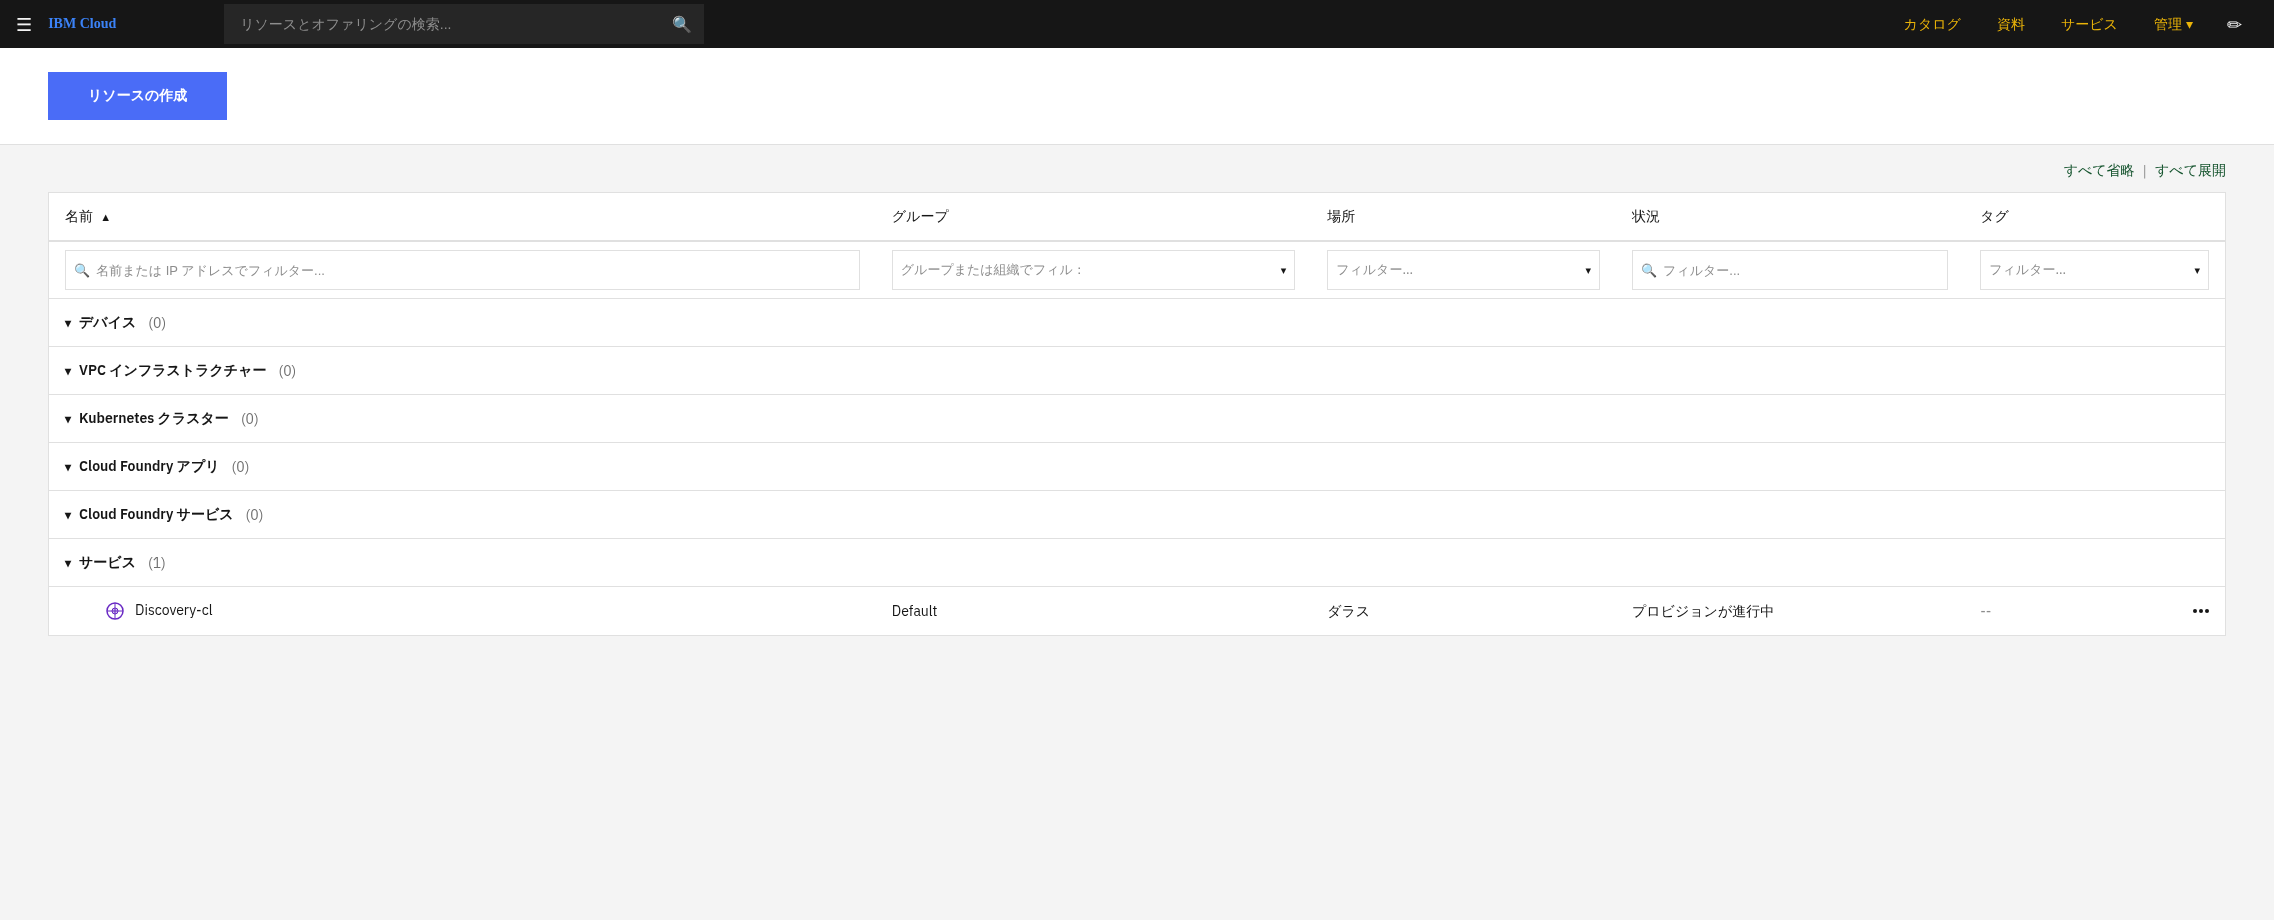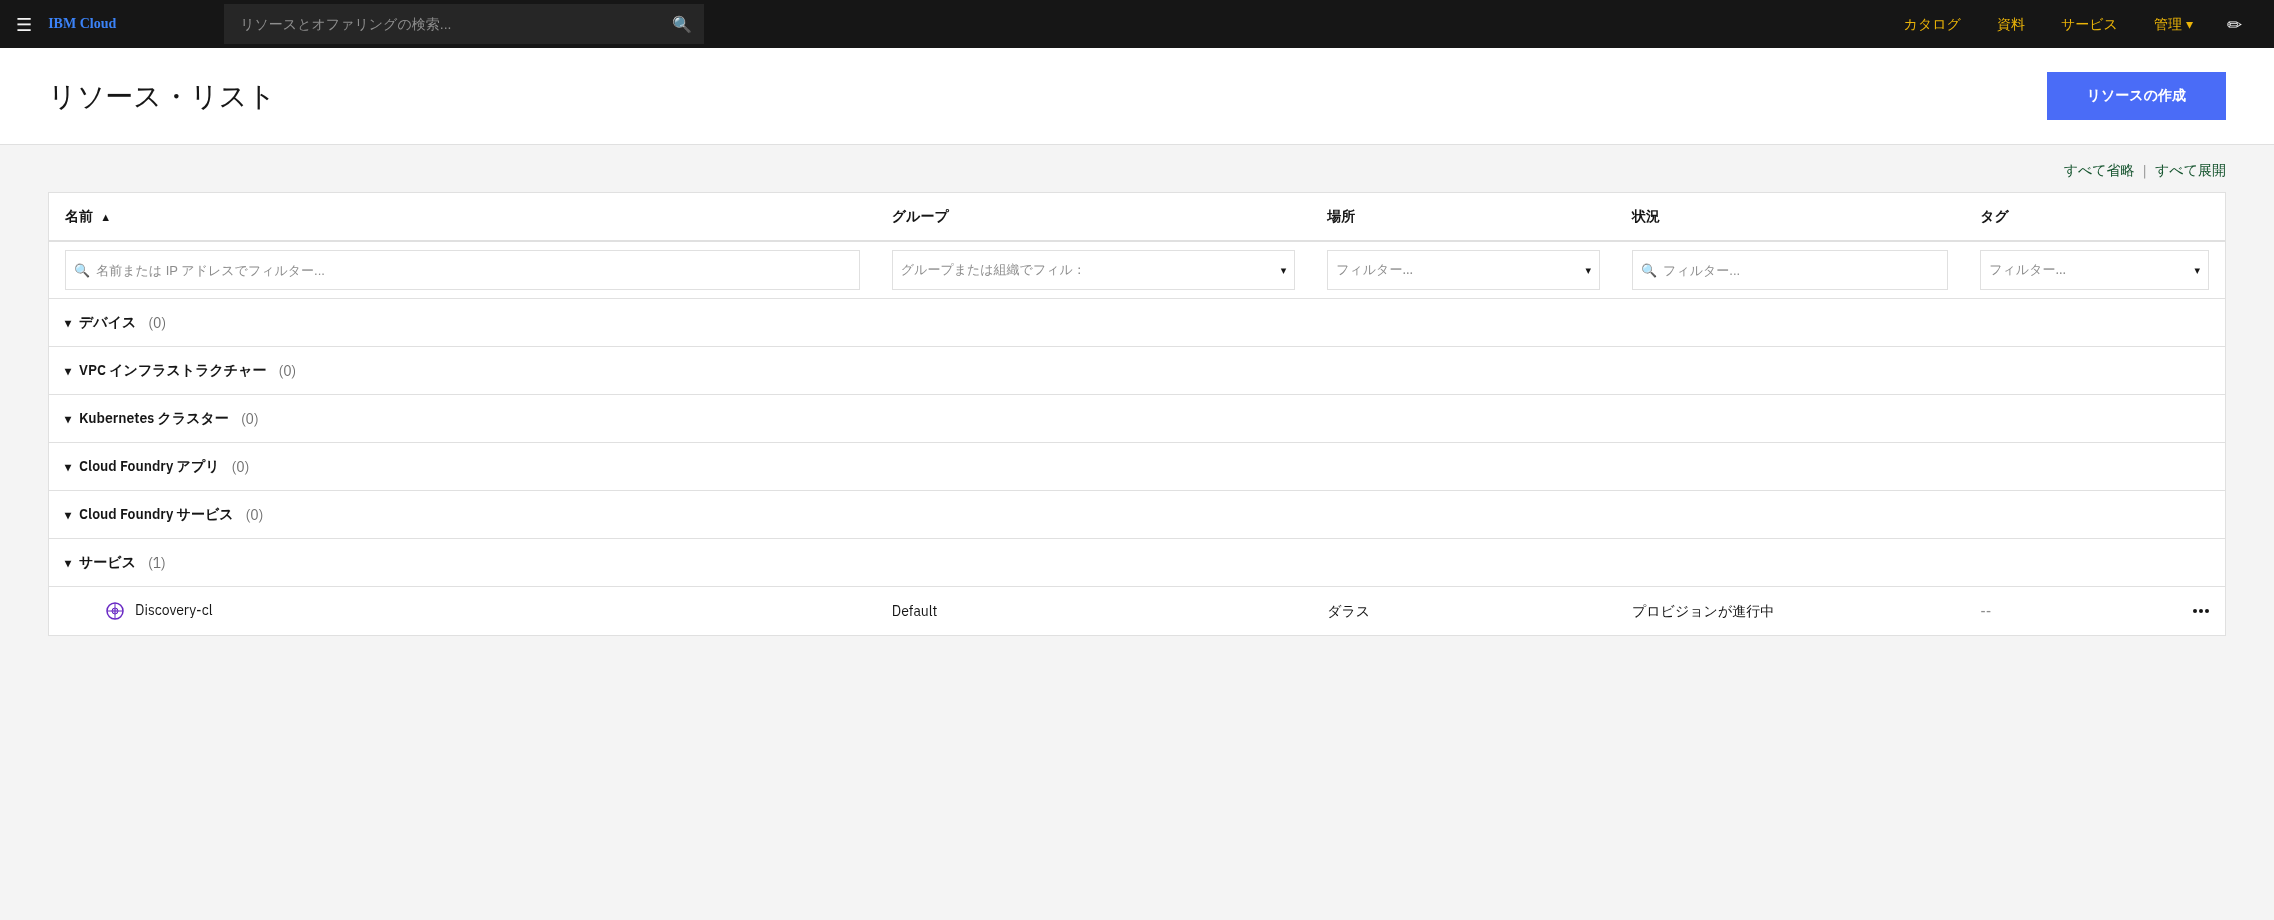--- a/index.html
+++ b/index.html
@@ -150,21 +150,21 @@
       border-collapse: collapse;
     }
     .table-header-row {
       background: #fff;
       border-bottom: 1px solid #e0e0e0;
     }
     .table-header-row th {
       padding: 14px 16px;
       text-align: left;
       font-size: 14px;
-      font-weight: 700;
+      font-weight: 400;
       color: #161616;
       border-bottom: 2px solid #e0e0e0;
     }
     .th-name { width: 38%; }
     .th-group { width: 20%; }
     .th-location { width: 14%; }
     .th-status { width: 16%; }
     .th-tags { width: 12%; }
 
     .sort-icon { margin-left: 4px; font-size: 11px; }
@@ -284,21 +284,20 @@
     </span>
     <span class="topnav-link">
       <span>管理</span>
       <span>▾</span>
     </span>
     <span class="topnav-edit-icon">✏</span>
   </div>
 </nav>
 
 <div class="page-header">
-  <h1 class="page-title">リソース・リスト</h1>
   <button class="create-btn">リソースの作成</button>
 </div>
 
 <div class="main-content">
 
   <div class="collapse-controls">
     <a class="collapse-link">すべて省略</a>
     <span class="collapse-divider">|</span>
     <a class="collapse-link">すべて展開</a>
   </div>

